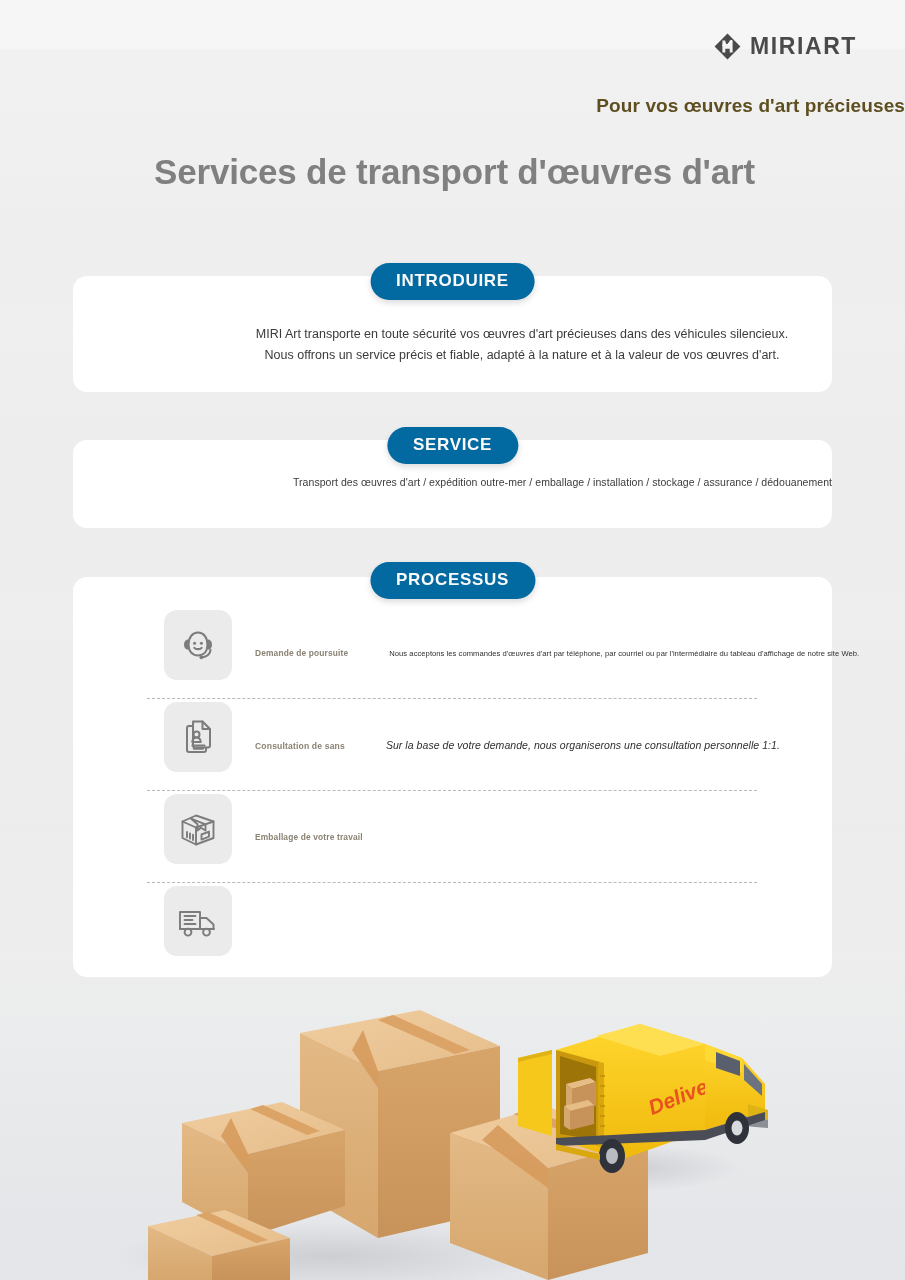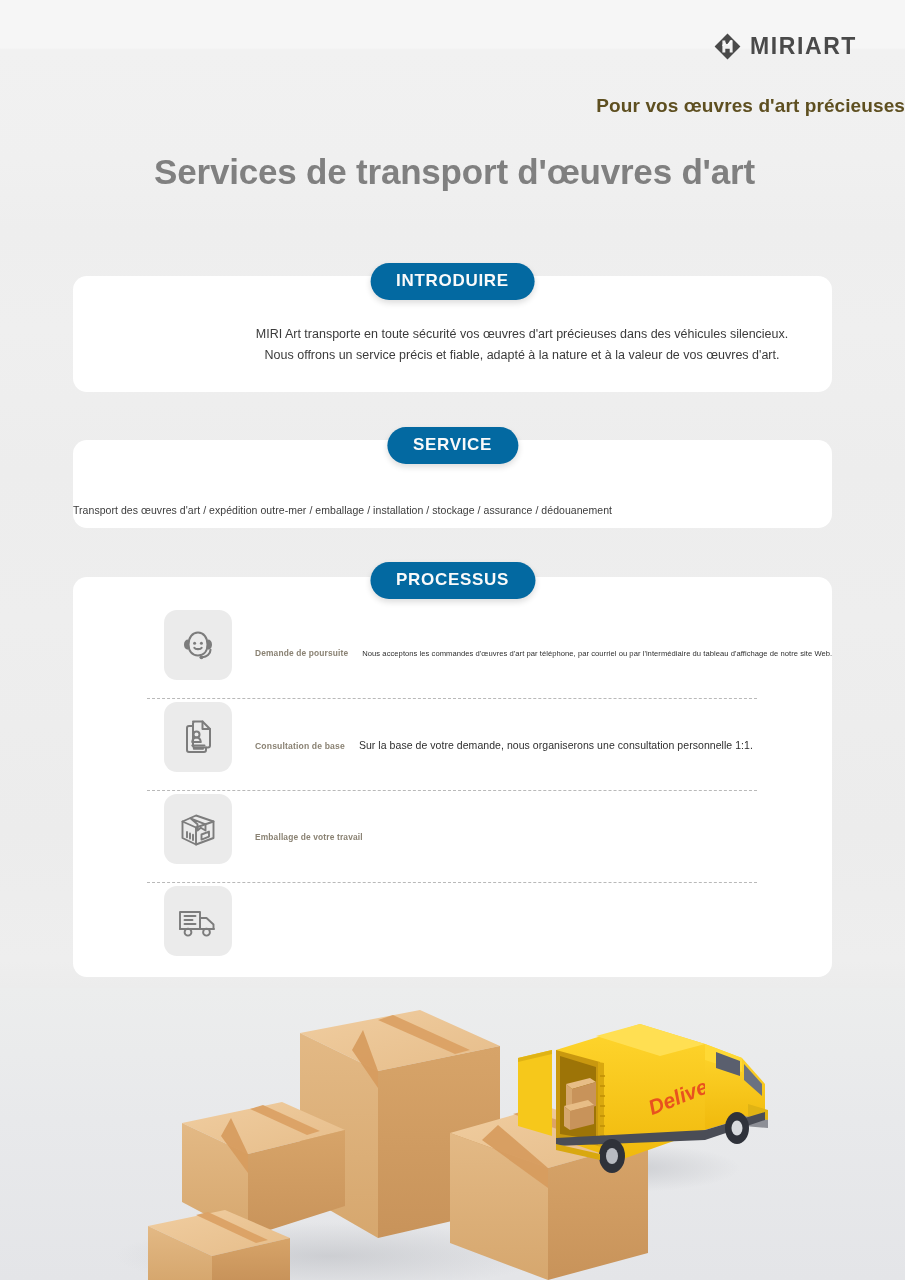--- a/index.html
+++ b/index.html
@@ -125,25 +125,24 @@
     font-size: 12.5px;
     line-height: 21px;
     color: #3b3b3b;
   }
 
   .service-text {
     position: absolute;
     top: 36px;
     left: 0;
     width: 759px;
-    text-align: left;
+    text-align: right;
     font-size: 10.5px;
     color: #3b3b3b;
     letter-spacing: 0.05px;
-    margin-top: 28px;
   }
 
   
   .proc-list {
     position: absolute;
     top: 30px;
     left: 0;
     width: 759px;
   }
   .proc-row {
@@ -177,22 +176,23 @@
     font-weight: 700;
     color: #8a8273;
     letter-spacing: 0.15px;
     white-space: nowrap;
   }
   .proc-desc {
     font-size: 7.6px;
     color: #2e2e2e;
     letter-spacing: 0.05px;
     white-space: nowrap;
-  }
-  .proc-row.r2 .proc-desc { font-size: 10.5px; }
+    margin-left: 27px;
+  }
+  .proc-row.r2 .proc-desc { font-size: 10.5px; font-style: italic; }
   .proc-row.r3 .proc-desc { font-size: 9px; font-weight: 600; }
   .proc-row.r4 .proc-desc { font-size: 9px; font-weight: 600; }
   .proc-row.r2 .proc-label { font-size: 8.6px; }
 
   .proc-sep {
     position: relative;
     margin: 0 75px 0 74px;
     border-top: 1.2px dashed #b9b9b9;
     height: 0;
   }
@@ -270,21 +270,21 @@
             <path d="M16 5.5 h9.5 L33 13 v16.5 a2 2 0 0 1 -2 2 h-13 a2 2 0 0 1 -2 -2 V7.5 a2 2 0 0 1 2 -2 Z"></path>
             <path d="M25.5 5.5 V13 H33"></path>
             <path d="M16 10 h-4 a2 2 0 0 0 -2 2 v22 a2 2 0 0 0 2 2 h15 a2 2 0 0 0 2 -2 v-2.5"></path>
             <circle cx="19.5" cy="18.5" r="3"></circle>
             <path d="M15.2 26 C15.6 22.8 17.3 21.6 19.5 21.6 C21.7 21.6 23.4 22.8 23.8 26 Z"></path>
             <path d="M15.3 29.6 h12.2"></path>
             <path d="M16.8 32.8 h9.2"></path>
           </svg>
         </div>
         <div class="proc-text">
-          <span class="proc-label">Consultation de base</span>
+          <span class="proc-label">Consultation de sans</span>
           <span class="proc-desc">Sur la base de votre demande, nous organiserons une consultation personnelle 1:1.</span>
         </div>
       </div>
       <div class="proc-sep"></div>
 
       <div class="proc-row r3">
         <div class="proc-tile">
           <svg width="44" height="44" viewBox="0 0 44 44" fill="none" stroke="#7c7c7c" stroke-width="1.9" stroke-linecap="round" stroke-linejoin="round">
             <path d="M6.5 14.5 L20 8.5 L37.5 14.5 L37.5 31 L20 37.5 L6.5 31 Z"></path>
             <path d="M6.5 14.5 L20 20.5 L20 37.5"></path>

